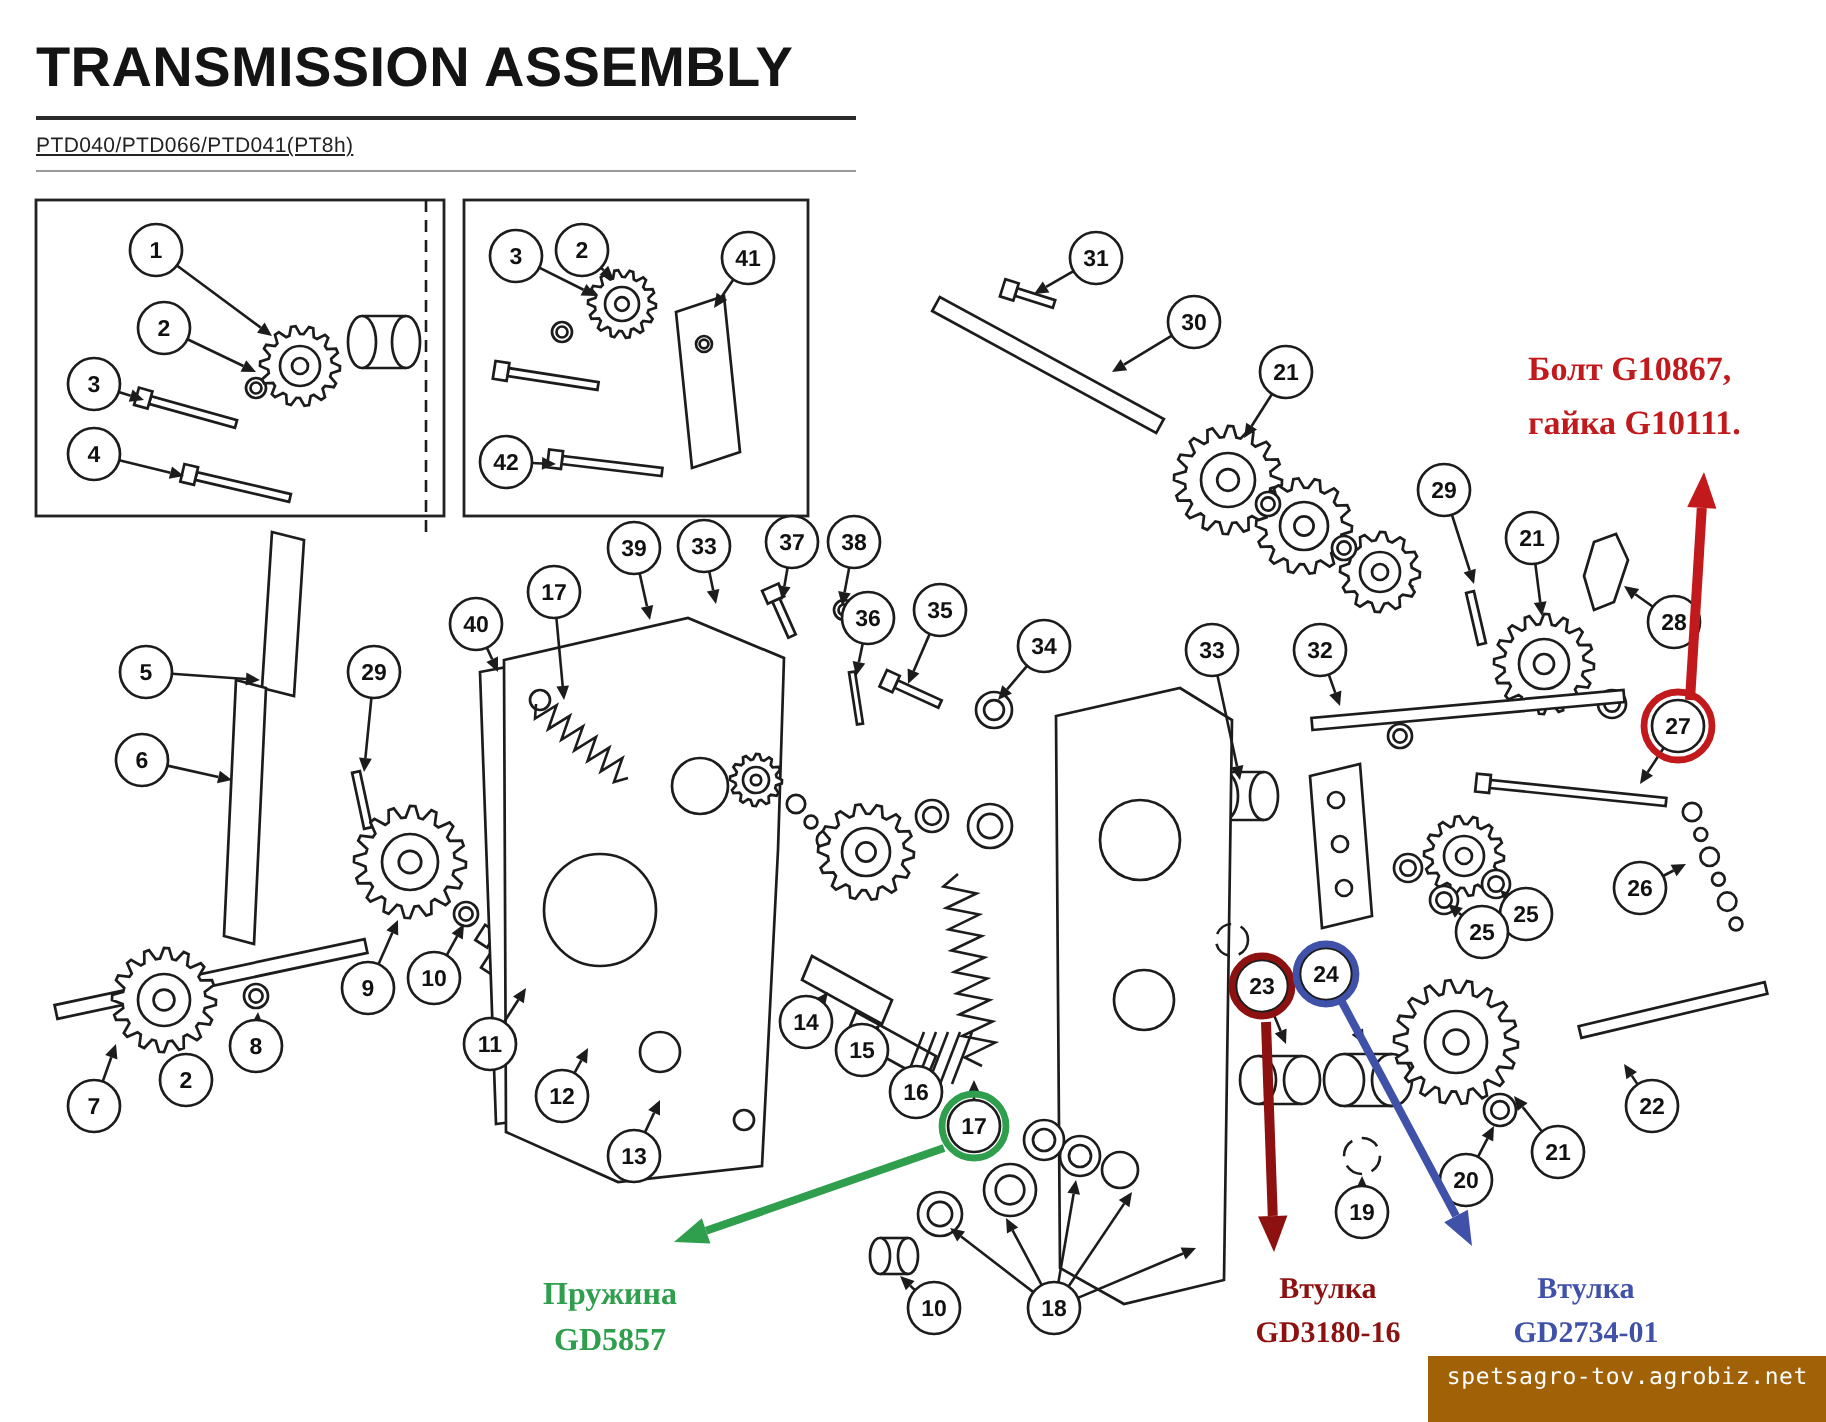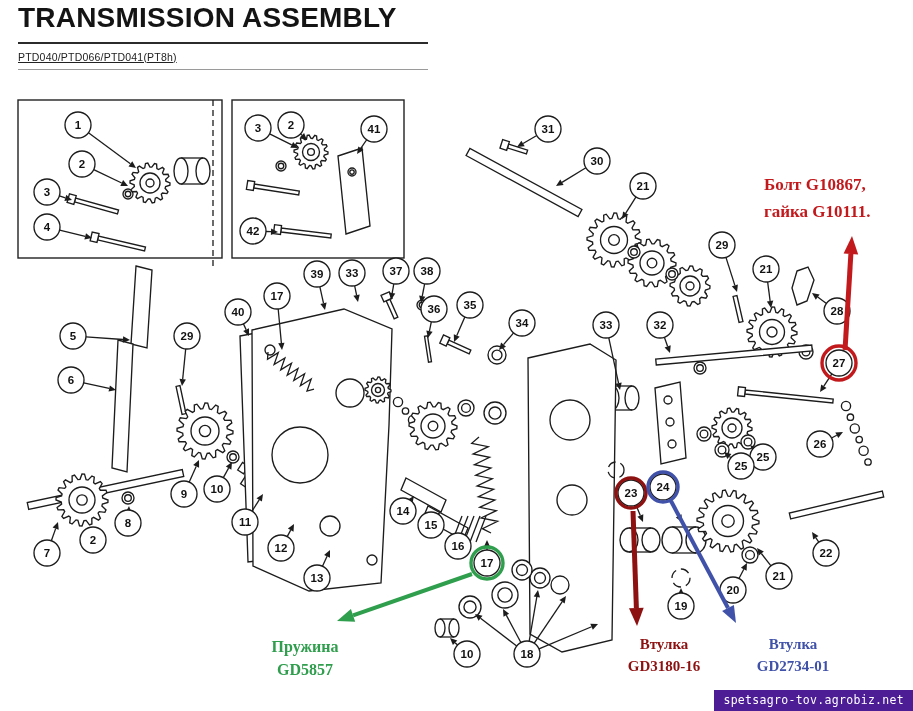--- a/index.html
+++ b/index.html
@@ -1,29 +1,29 @@
 <!DOCTYPE html>
 <html><head>
 <meta charset="utf-8">
 <style>
   * { margin:0; padding:0; box-sizing:border-box; }
   html,body { width:913px; height:711px; }
   body {
     position:relative; background:#fff; overflow:hidden;
     font-family:"Liberation Sans", sans-serif;
   }
-  .header { position:absolute; left:18px; top:2px; width:410px; z-index:2; }
+  .header { position:absolute; left:18px; top:18px; width:410px; z-index:2; }
   .title { font-size:28px; font-weight:bold; color:#141414; letter-spacing:0.2px; }
   .rule  { height:2px; background:#2b2b2b; margin-top:8px; }
   .subtitle { font-size:10.5px; color:#222; margin-top:7px; letter-spacing:0.2px;text-decoration:underline; }
   .rule.thin { height:1px; background:#9a9a9a; margin-top:6px; }
   #diagram { position:absolute; left:0; top:0; width:913px; height:711px; z-index:1; }
   .watermark {
     position:absolute; right:0; bottom:0; z-index:3;
-    background:#4c1d95; color:#fff; padding:3px 9px 4px;
+    background:#a16207; color:#fff; padding:3px 9px 16px;
     font-family:"DejaVu Sans Mono", monospace; font-size:11.5px; letter-spacing:0.3px;
   }
   .ln  { stroke:#1c1c1c; stroke-width:1.3; fill:none; }
   .fw  { fill:#ffffff; stroke:#1c1c1c; stroke-width:1.35; }
   .fb  { fill:#1c1c1c; stroke:none; }
   .balloon-num { font:bold 11.5px "Liberation Sans", sans-serif; fill:#111; }
   .ann { font-family:"Liberation Serif", serif; font-weight:bold; }
 </style>
 </head>
 <body>

